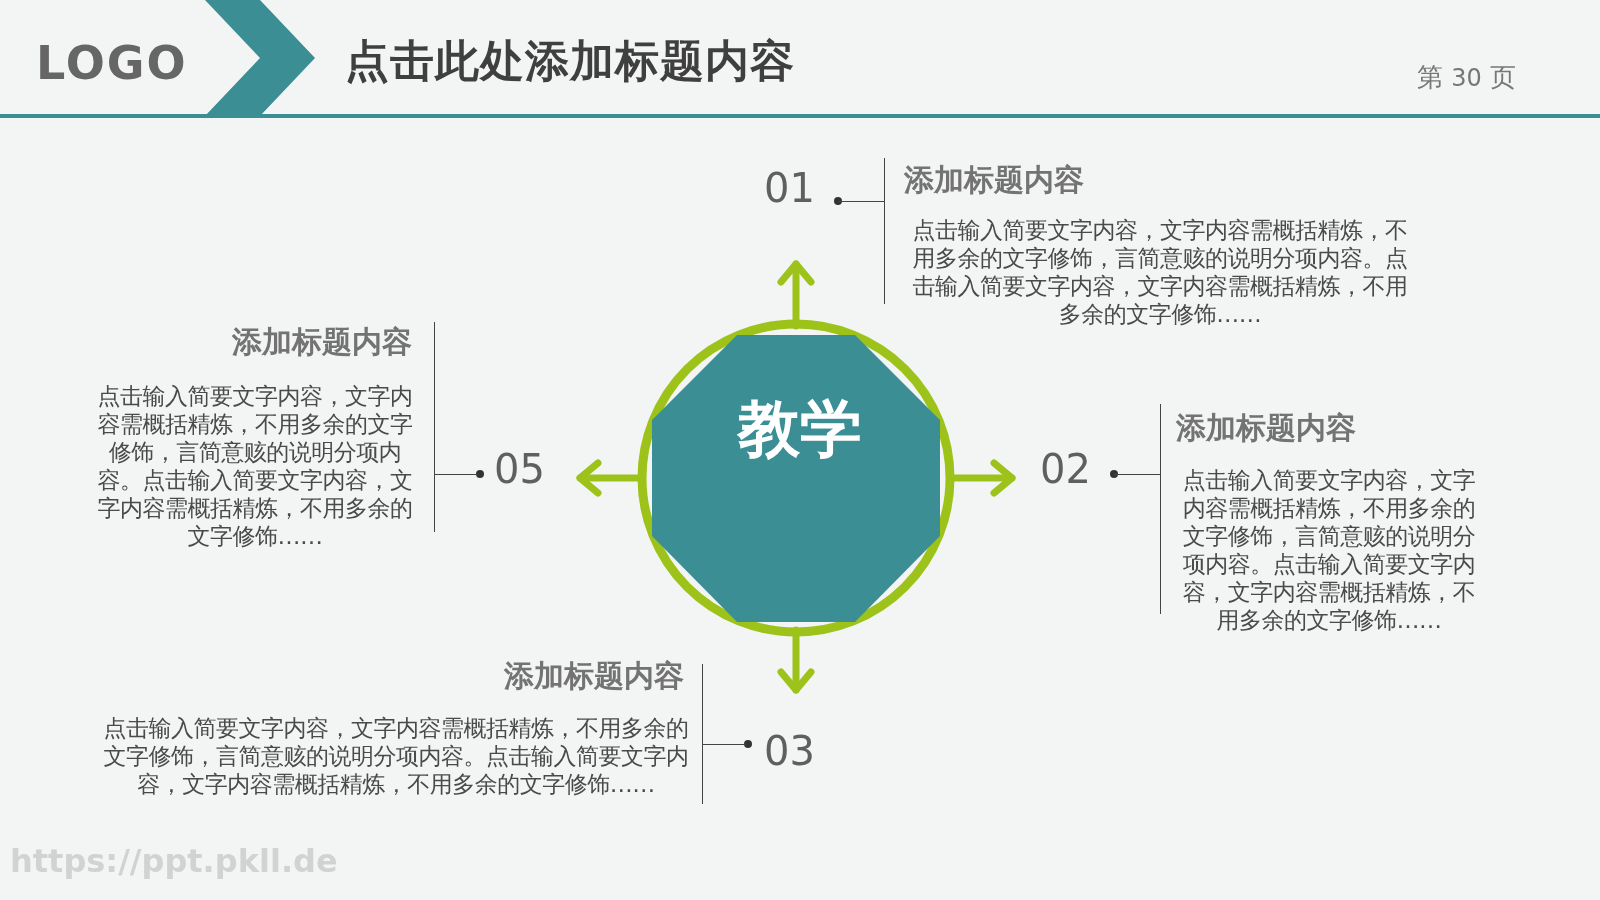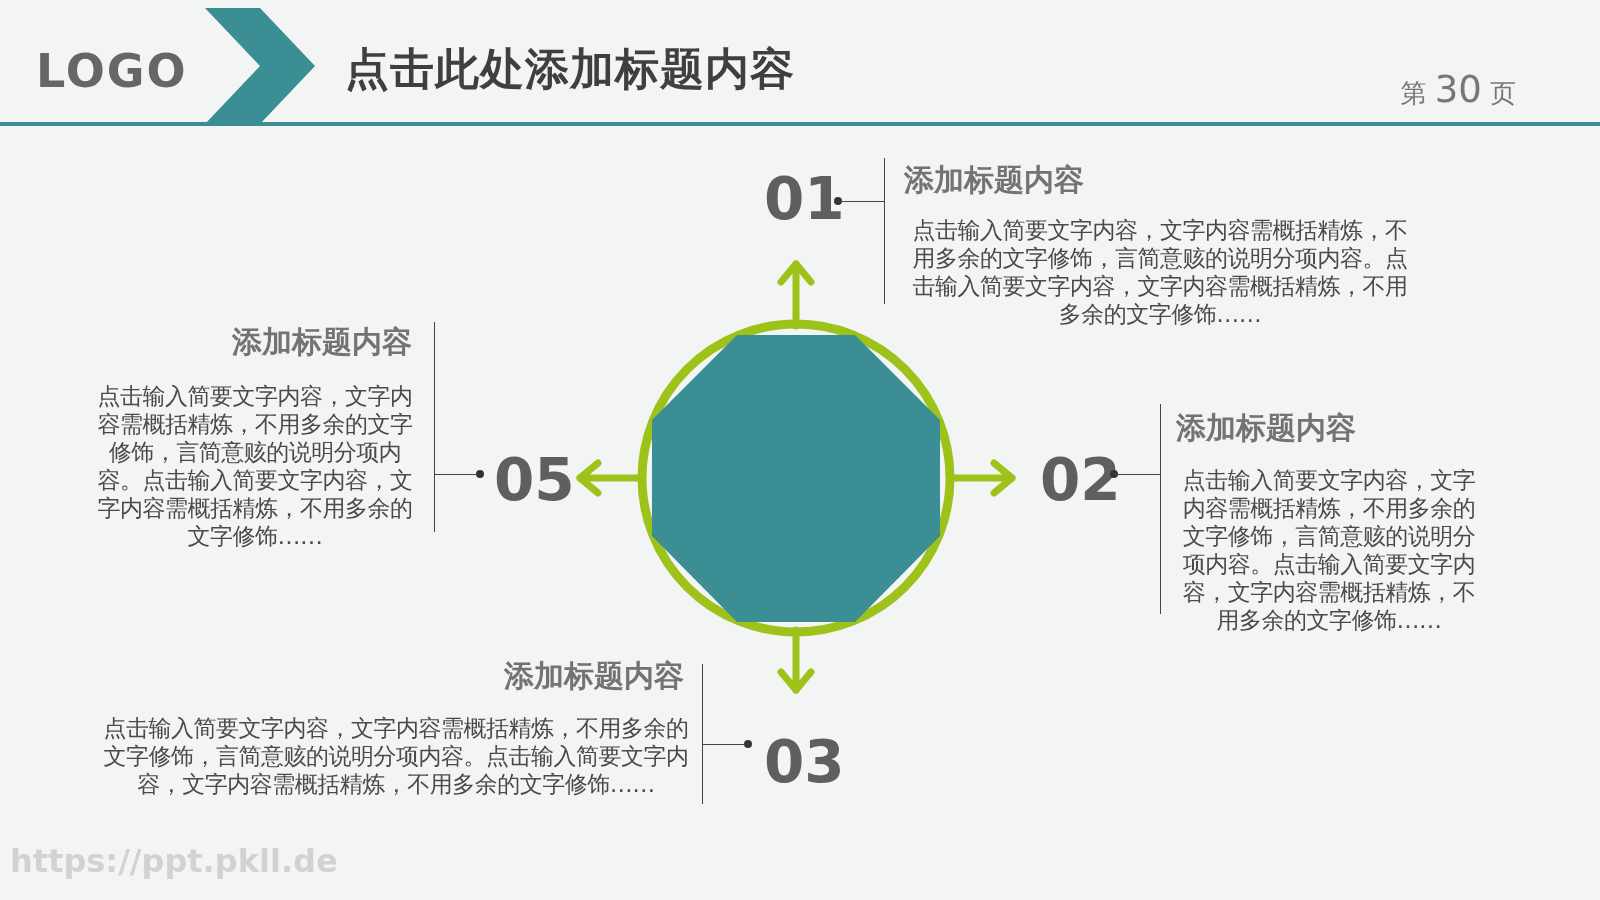--- a/index.html
+++ b/index.html
@@ -3,30 +3,30 @@
 <meta charset="utf-8">
 <style>
   html, body { margin: 0; padding: 0; }
   body {
     width: 1600px; height: 900px; overflow: hidden;
     background: #f3f4f4;
     font-family: "DejaVu Sans", "Liberation Sans", sans-serif;
     position: relative; color: #595959;
   }
   .abs { position: absolute; }
-  .header { position: absolute; left: 0; top: 8px; width: 1600px; height: 142px; }
+  .header { position: absolute; left: 0; top: 0; width: 1600px; height: 142px; }
   .logo { position: absolute; left: 36px; top: 36px; font-family: "DejaVu Sans", sans-serif;
           font-weight: bold; font-size: 46px; color: #666; letter-spacing: 2px; }
   .chevron { position: absolute; left: 205px; top: 0; }
   .title { position: absolute; left: 345px; top: 32px; font-size: 44px; font-weight: bold; color: #3f3f3f; letter-spacing: 1px; }
   .page-no { position: absolute; right: 84px; top: 60px; font-size: 26px; color: #777; }
-  .page-no .num { font-size: 37px; text-align: right; }
+  .page-no .num { font-size: 24px; text-align: right; }
   .rule { position: absolute; left: 0; top: 114px; width: 1600px; height: 4px; background: #3a8e94; }
 
-  .num-label { position: absolute; font-size: 58px; font-weight: bold; color: #5f5f5f; }
+  .num-label { position: absolute; font-size: 40px; font-weight: normal; color: #5f5f5f; }
   .connector { position: absolute; height: 1px; background: #444; }
   .dot { position: absolute; width: 8px; height: 8px; border-radius: 50%; background: #333; }
   .vline { position: absolute; width: 1px; background: #444; }
 
   .item-title { position: absolute; font-size: 30px; font-weight: bold; color: #737373; white-space: nowrap; }
   .item-body { position: absolute; font-size: 23px; line-height: 28px; color: #4a4a4a; letter-spacing: -0.5px; text-align: center; }
   .align-right { text-align: right; }
 
   .center-text { position: absolute; left: 690px; top: 390px; width: 220px; text-align: center;
                  color: #fff; font-weight: bold; font-size: 62px; line-height: 78px; }
@@ -61,20 +61,21 @@
     <line x1="640" y1="478" x2="580" y2="478"></line>
     <polyline points="598,463 580,478 598,493"></polyline>
 
     <line x1="952" y1="478" x2="1012" y2="478"></line>
     <polyline points="994,463 1012,478 994,493"></polyline>
   </g>
   <circle cx="796" cy="478" r="154" fill="none" stroke="#9dc31a" stroke-width="9"></circle>
   <polygon points="737,335 855,335 940,420 940,536 855,622 737,622 652,536 652,420" fill="#3a8e94"></polygon>
 </svg>
 <div class="center-text">
+  <div>教学</div>
 </div>
 
 <div class="num-label" style="left:764px;top:165px;">01</div>
 <div class="dot" style="left:834px;top:197px;"></div>
 <div class="connector" style="left:838px;top:201px;width:46px;"></div>
 <div class="vline" style="left:884px;top:158px;height:146px;"></div>
 <div class="item-title" style="left:904px;top:160px;">添加标题内容</div>
 <div class="item-body" style="left:904px;top:216px;width:512px;">点击输入简要文字内容，文字内容需概括精炼，不用多余的文字修饰，言简意赅的说明分项内容。点击输入简要文字内容，文字内容需概括精炼，不用多余的文字修饰……</div>
 
 <div class="num-label" style="left:1040px;top:446px;">02</div>

